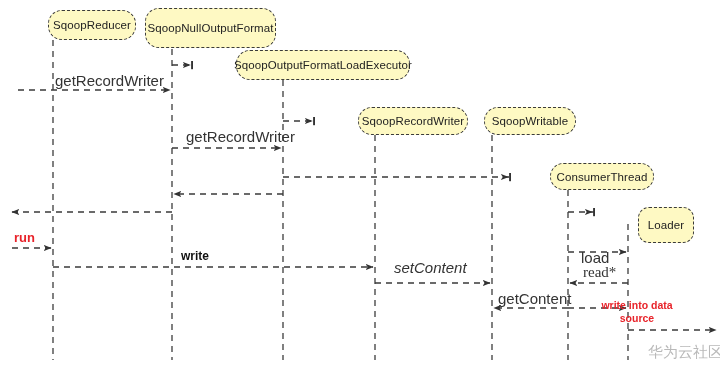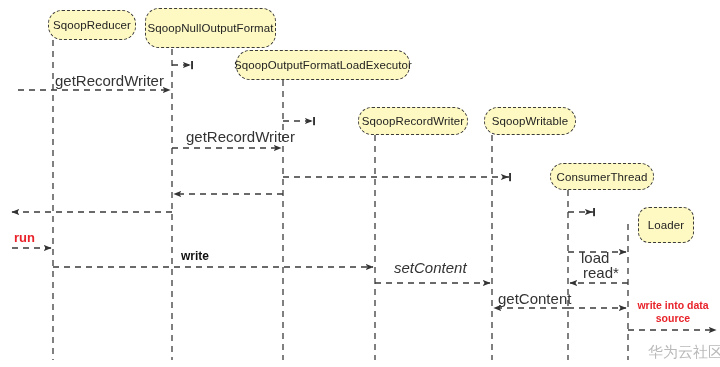--- a/index.html
+++ b/index.html
@@ -105,21 +105,21 @@
     <span>Loader</span>
   </div>
 
   <div class="lbl" style="left:55px;top:72px;">getRecordWriter</div>
   <div class="lbl" style="left:186px;top:128px;">getRecordWriter</div>
   <div class="lbl red" style="left:14px;top:230px;font-size:13px;">run</div>
   <div class="lbl bold" style="left:181px;top:249px;font-size:12px;">write</div>
   <div class="lbl" style="left:394px;top:259px;font-style:italic;">setContent</div>
   <div class="lbl" style="left:498px;top:290px;text-align:center;">getContent</div>
   <div class="lbl" style="left:581px;top:233px;margin-top:16px;">load</div>
-  <div class="lbl" style="left:583px;top:264px;">read*</div>
-  <div class="lbl red ctr" style="left:630px;top:299px;width:86px;font-size:10.5px;">
+  <div class="lbl" style="left:583px;top:264px;font-family:Liberation Serif, serif;">read*</div>
+  <div class="lbl red ctr" style="left:594px;top:299px;width:86px;font-size:10.5px;">
     <span>write into data</span><br>
     <span>source</span>
   </div>
 
   <div class="wm" style="left:648px;top:343px;">华为云社区</div>
 
 </div>
 
 </body></html>

